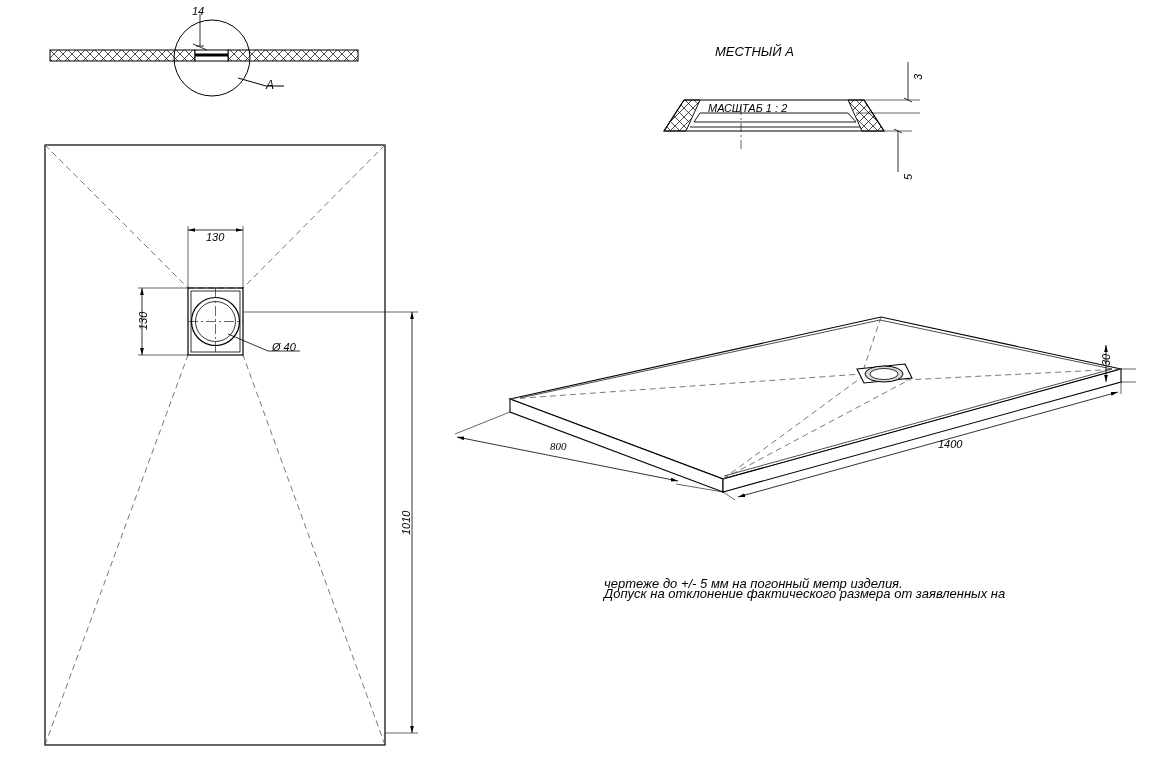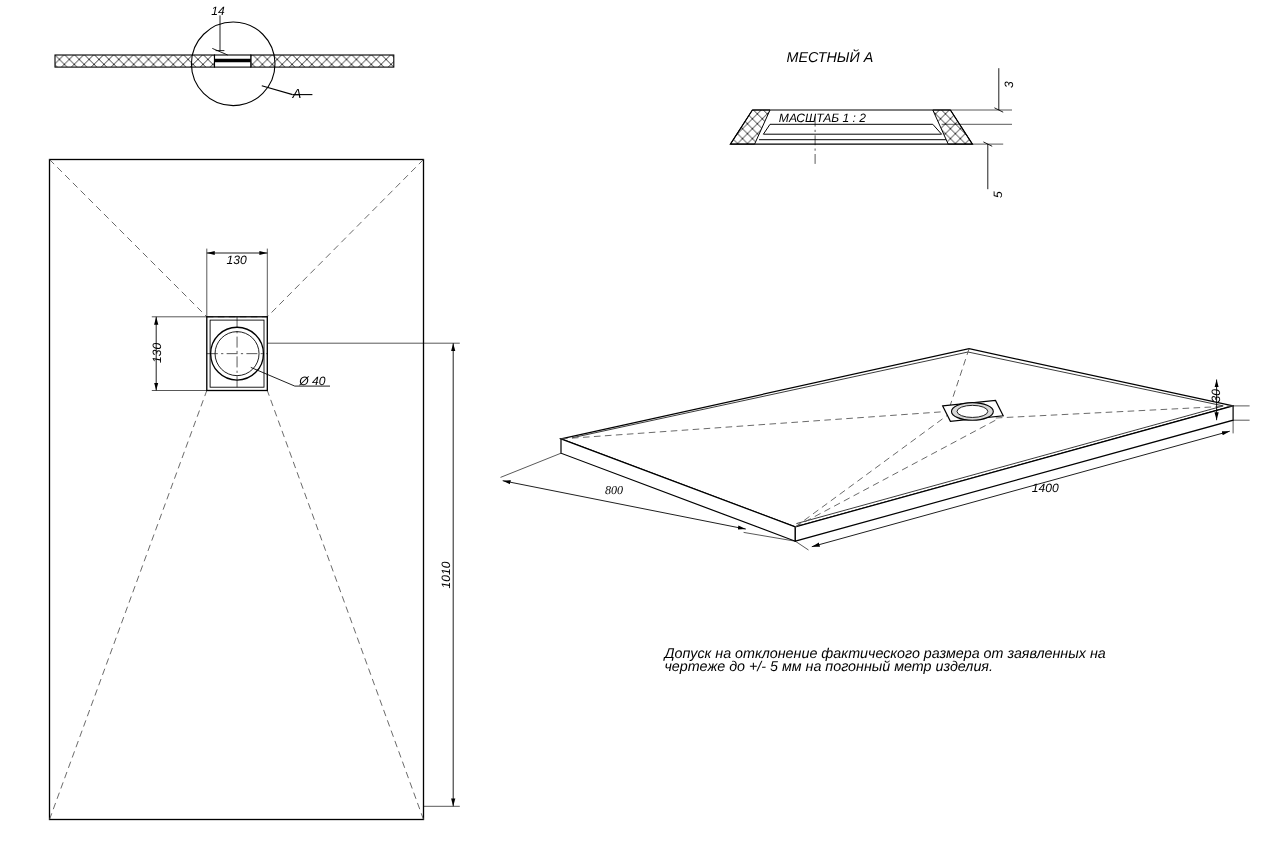--- a/index.html
+++ b/index.html
@@ -166,15 +166,15 @@
   <div class="lbl it" style="left:206px;top:231px;">130</div>
   <div class="lbl it rot90" style="left:137px;top:330px;">130</div>
   <div class="lbl it" style="left:272px;top:341px;">Ø 40</div>
   <div class="lbl it rot90" style="left:400px;top:535px;">1010</div>
 
   <div class="lbl it" style="left:938px;top:438px;">1400</div>
   <div class="lbl it" style="left:550px;top:440px;font-family:Liberation Serif, serif;">800</div>
   <div class="lbl it rot90" style="left:1100px;top:366px;">30</div>
 
   <div class="note" style="left:604px;top:586px;">Допуск на отклонение фактического размера от заявленных на</div>
-  <div class="note" style="left:604px;top:598px;">чертеже до +/- 5 мм на погонный метр изделия.</div>
+  <div class="note" style="left:604px;top:576px;">чертеже до +/- 5 мм на погонный метр изделия.</div>
 
 </div>
 
 </body></html>

